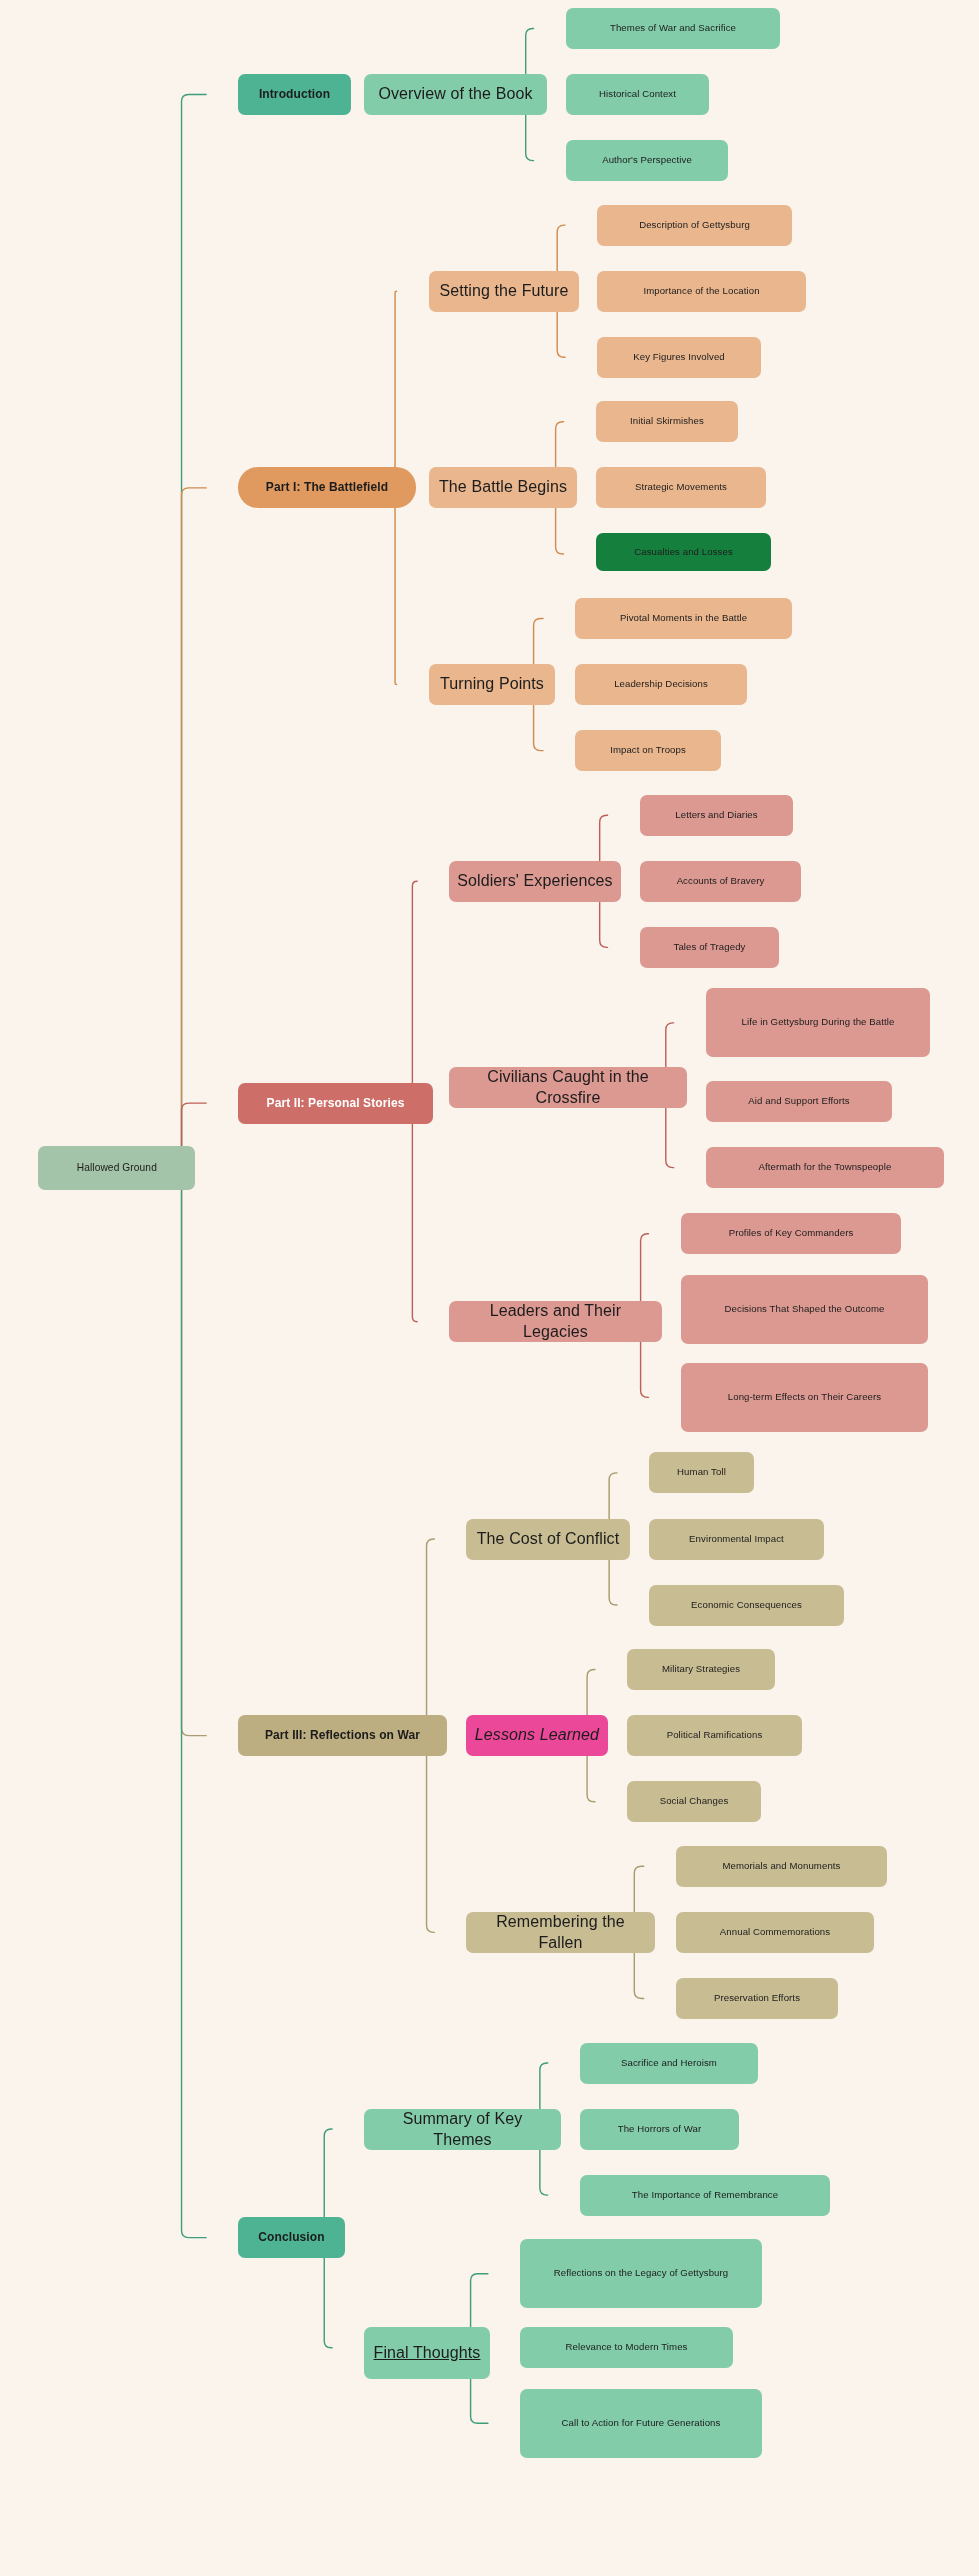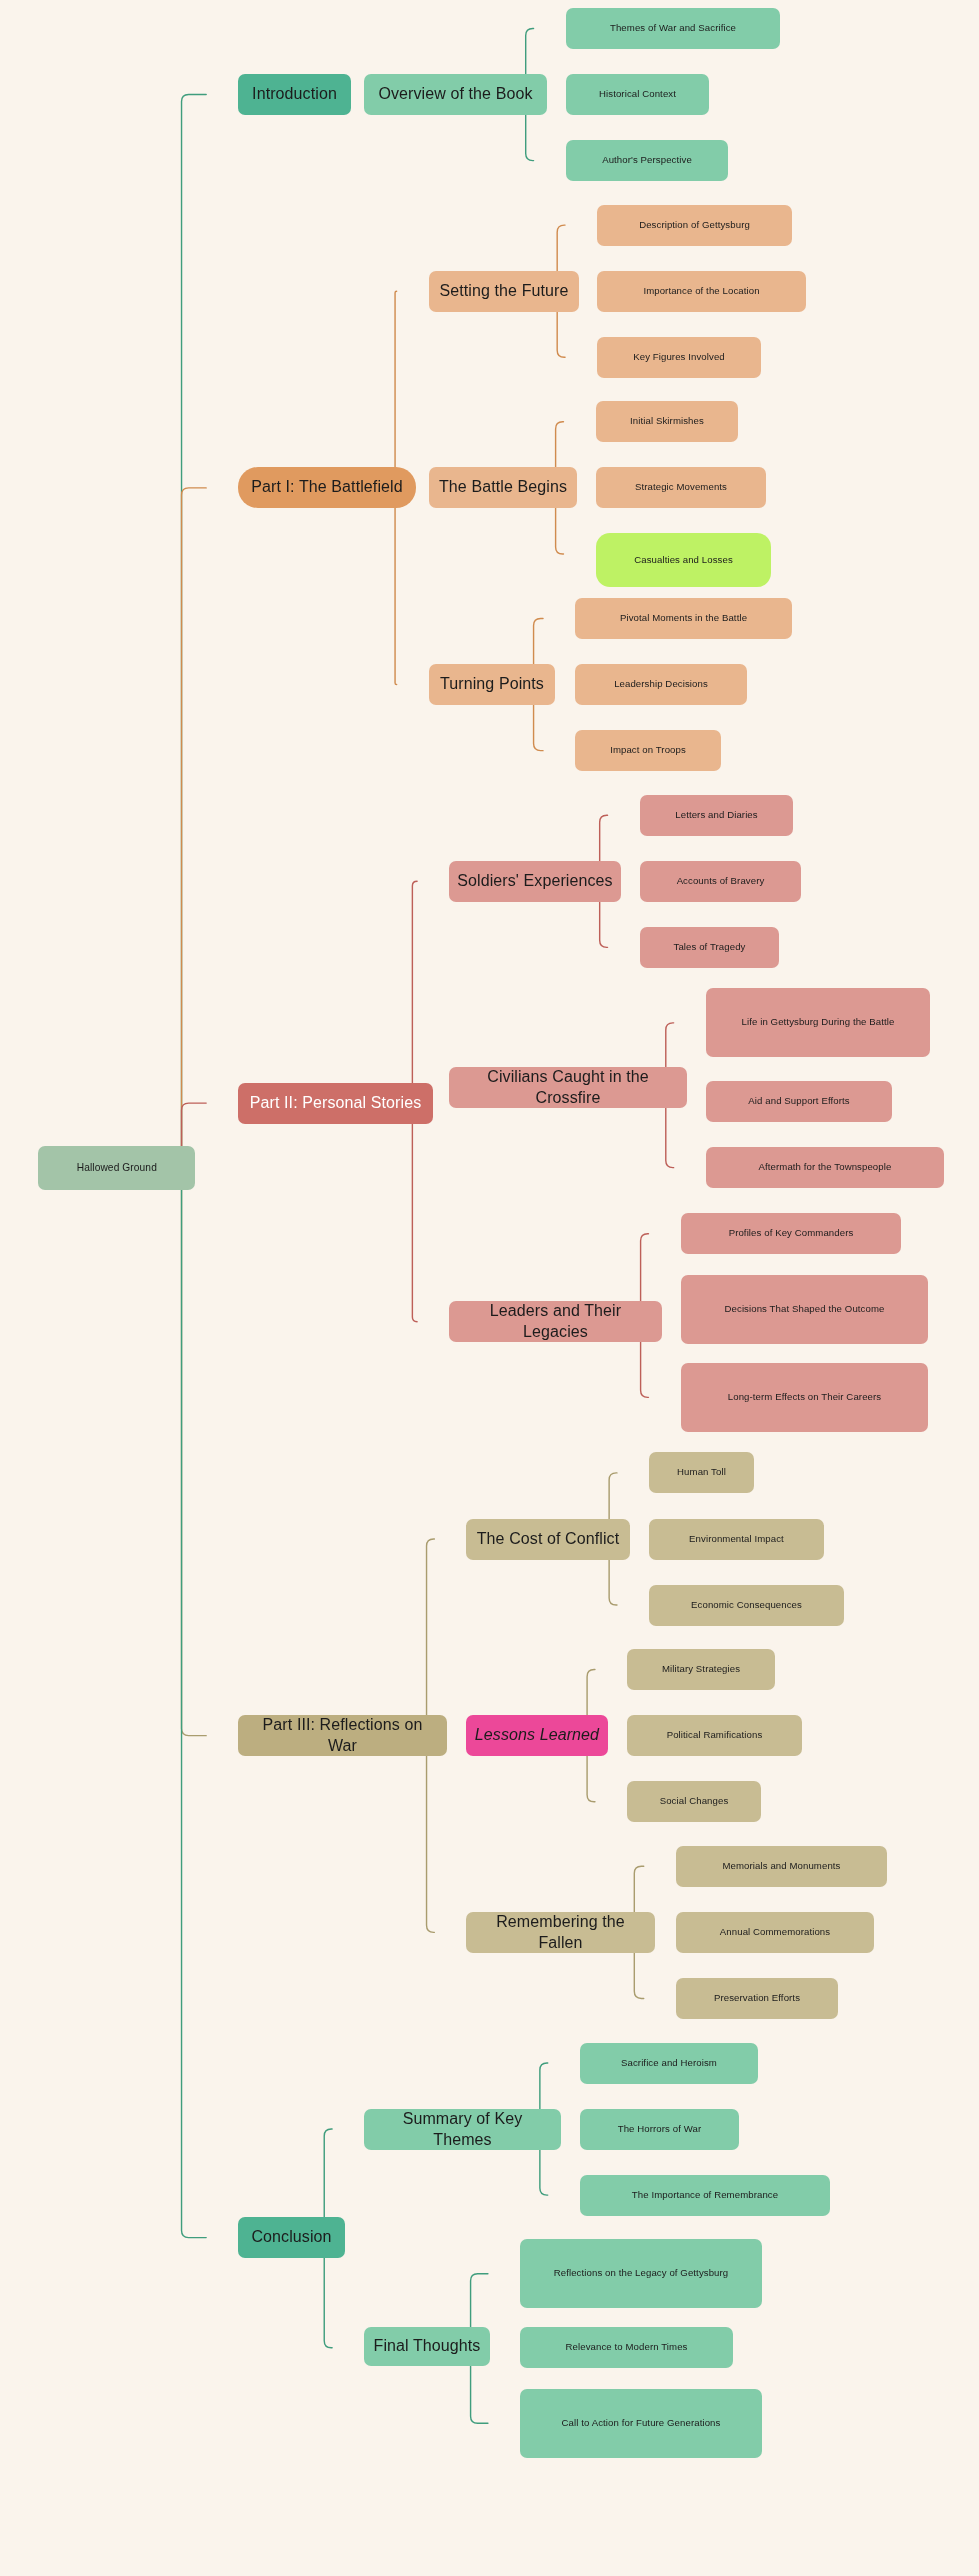--- a/index.html
+++ b/index.html
@@ -37,21 +37,21 @@
     text-align: center;
     line-height: 1.3;
     color: #1c1c1c;
     padding: 3.1px 7.9px;
     font-size: 9.8px;
     letter-spacing: 0.1px;
     white-space: pre-line;
     margin-left: 32px;
   }
   .node.root     { font-size: 10.2px; }
-  .node.level1   { font-size: 16px; }
+  .node.level1   { font-size: 12px; font-weight: bold; }
   .node.level2   { font-size: 16px; }
   .node.level3   { font-size: 9.6px; }
   .node.lighttext { color: #ffffff; }
 </style>
 </head>
 <body>
 
 <div id="canvas">
   <svg id="edges" xmlns="http://www.w3.org/2000/svg" viewBox="0 0 1244 3273" width="979" height="2576">
       <path d="M 208 1483.546731826512 L 221.68 1483.546731826512 Q 230.68 1483.546731826512 230.68 1474.546731826512 L 230.68 128.9633475870495 Q 230.68 119.96334758704948 239.68 119.96334758704948 L 262 119.96334758704948" fill="none" stroke="#3f9d7d" stroke-width="1.8" stroke-linecap="round"></path>
@@ -116,21 +116,21 @@
       <div class="node level3" style="left: 534px; top: 74px; width: 143px; height: 41px; background: rgb(130, 204, 169); color: rgb(28, 28, 28);">Historical Context</div>
       <div class="node level3" style="left: 534px; top: 140px; width: 162px; height: 41px; background: rgb(130, 204, 169); color: rgb(28, 28, 28);">Author's Perspective</div>
       <div class="node level1" style="left: 206px; top: 467px; width: 178px; height: 41px; background: rgb(224, 154, 95); color: rgb(28, 28, 28); border-radius: 20px;">Part I: The Battlefield</div>
       <div class="node level2" style="left: 397px; top: 271px; width: 150px; height: 41px; background: rgb(233, 182, 142); color: rgb(28, 28, 28);">Setting the Future</div>
       <div class="node level3" style="left: 565px; top: 205px; width: 195px; height: 41px; background: rgb(233, 182, 142); color: rgb(28, 28, 28);">Description of Gettysburg</div>
       <div class="node level3" style="left: 565px; top: 271px; width: 209px; height: 41px; background: rgb(233, 182, 142); color: rgb(28, 28, 28);">Importance of the Location</div>
       <div class="node level3" style="left: 565px; top: 337px; width: 164px; height: 41px; background: rgb(233, 182, 142); color: rgb(28, 28, 28);">Key Figures Involved</div>
       <div class="node level2" style="left: 397px; top: 467px; width: 148px; height: 41px; background: rgb(233, 182, 142); color: rgb(28, 28, 28);">The Battle Begins</div>
       <div class="node level3" style="left: 564px; top: 401px; width: 142px; height: 41px; background: rgb(233, 182, 142); color: rgb(28, 28, 28);">Initial Skirmishes</div>
       <div class="node level3" style="left: 564px; top: 467px; width: 170px; height: 41px; background: rgb(233, 182, 142); color: rgb(28, 28, 28);">Strategic Movements</div>
-      <div class="node level3" style="left: 564px; top: 533px; width: 175px; height: 54px; background: #bef264; color: rgb(28, 28, 28); border-radius: 14px;">Casualties and Losses</div>
+      <div class="node level3" style="left: 564px; top: 533px; width: 175px; height: 38px; background: #15803d; color: rgb(28, 28, 28);">Casualties and Losses</div>
       <div class="node level2" style="left: 397px; top: 664px; width: 126px; height: 41px; background: rgb(233, 182, 142); color: rgb(28, 28, 28);">Turning Points</div>
       <div class="node level3" style="left: 543px; top: 598px; width: 217px; height: 41px; background: rgb(233, 182, 142); color: rgb(28, 28, 28);">Pivotal Moments in the Battle</div>
       <div class="node level3" style="left: 543px; top: 664px; width: 172px; height: 41px; background: rgb(233, 182, 142); color: rgb(28, 28, 28);">Leadership Decisions</div>
       <div class="node level3" style="left: 543px; top: 730px; width: 146px; height: 41px; background: rgb(233, 182, 142); color: rgb(28, 28, 28);">Impact on Troops</div>
       <div class="node level1 lighttext" style="left: 206px; top: 1083px; width: 195px; height: 41px; background: rgb(205, 111, 104); color: rgb(255, 255, 255);">Part II: Personal Stories</div>
       <div class="node level2" style="left: 417px; top: 861px; width: 172px; height: 41px; background: rgb(220, 153, 146); color: rgb(28, 28, 28);">Soldiers' Experiences</div>
       <div class="node level3" style="left: 608px; top: 795px; width: 153px; height: 41px; background: rgb(220, 153, 146); color: rgb(28, 28, 28);">Letters and Diaries</div>
       <div class="node level3" style="left: 608px; top: 861px; width: 161px; height: 41px; background: rgb(220, 153, 146); color: rgb(28, 28, 28);">Accounts of Bravery</div>
       <div class="node level3" style="left: 608px; top: 927px; width: 139px; height: 41px; background: rgb(220, 153, 146); color: rgb(28, 28, 28);">Tales of Tragedy</div>
       <div class="node level2" style="left: 417px; top: 1067px; width: 238px; height: 41px; background: rgb(220, 153, 146); color: rgb(28, 28, 28);">Civilians Caught in the Crossfire</div>
@@ -152,19 +152,19 @@
       <div class="node level3" style="left: 595px; top: 1781px; width: 134px; height: 41px; background: rgb(200, 188, 147); color: rgb(28, 28, 28);">Social Changes</div>
       <div class="node level2" style="left: 434px; top: 1912px; width: 189px; height: 41px; background: rgb(200, 188, 147); color: rgb(28, 28, 28);">Remembering the Fallen</div>
       <div class="node level3" style="left: 644px; top: 1846px; width: 211px; height: 41px; background: rgb(200, 188, 147); color: rgb(28, 28, 28);">Memorials and Monuments</div>
       <div class="node level3" style="left: 644px; top: 1912px; width: 198px; height: 41px; background: rgb(200, 188, 147); color: rgb(28, 28, 28);">Annual Commemorations</div>
       <div class="node level3" style="left: 644px; top: 1978px; width: 162px; height: 41px; background: rgb(200, 188, 147); color: rgb(28, 28, 28);">Preservation Efforts</div>
       <div class="node level1" style="left: 206px; top: 2217px; width: 107px; height: 41px; background: rgb(78, 179, 146); color: rgb(28, 28, 28);">Conclusion</div>
       <div class="node level2" style="left: 332px; top: 2109px; width: 197px; height: 41px; background: rgb(130, 204, 169); color: rgb(28, 28, 28);">Summary of Key Themes</div>
       <div class="node level3" style="left: 548px; top: 2043px; width: 178px; height: 41px; background: rgb(130, 204, 169); color: rgb(28, 28, 28);">Sacrifice and Heroism</div>
       <div class="node level3" style="left: 548px; top: 2109px; width: 159px; height: 41px; background: rgb(130, 204, 169); color: rgb(28, 28, 28);">The Horrors of War</div>
       <div class="node level3" style="left: 548px; top: 2175px; width: 250px; height: 41px; background: rgb(130, 204, 169); color: rgb(28, 28, 28);">The Importance of Remembrance</div>
-      <div class="node level2" style="left: 332px; top: 2327px; width: 126px; height: 39px; background: rgb(130, 204, 169); color: rgb(28, 28, 28);">Final Thoughts</div>
+      <div class="node level2" style="left: 332px; top: 2327px; width: 126px; height: 52px; background: rgb(130, 204, 169); color: rgb(28, 28, 28); text-decoration: underline;">Final Thoughts</div>
       <div class="node level3" style="left: 488px; top: 2239px; width: 242px; height: 69px; background: rgb(130, 204, 169); color: rgb(28, 28, 28);">Reflections on the Legacy of Gettysburg</div>
       <div class="node level3" style="left: 488px; top: 2327px; width: 213px; height: 41px; background: rgb(130, 204, 169); color: rgb(28, 28, 28);">Relevance to Modern Times</div>
       <div class="node level3" style="left: 488px; top: 2389px; width: 242px; height: 69px; background: rgb(130, 204, 169); color: rgb(28, 28, 28);">Call to Action for Future Generations</div>
     </div>
 </div>
 
 
 </body></html>

